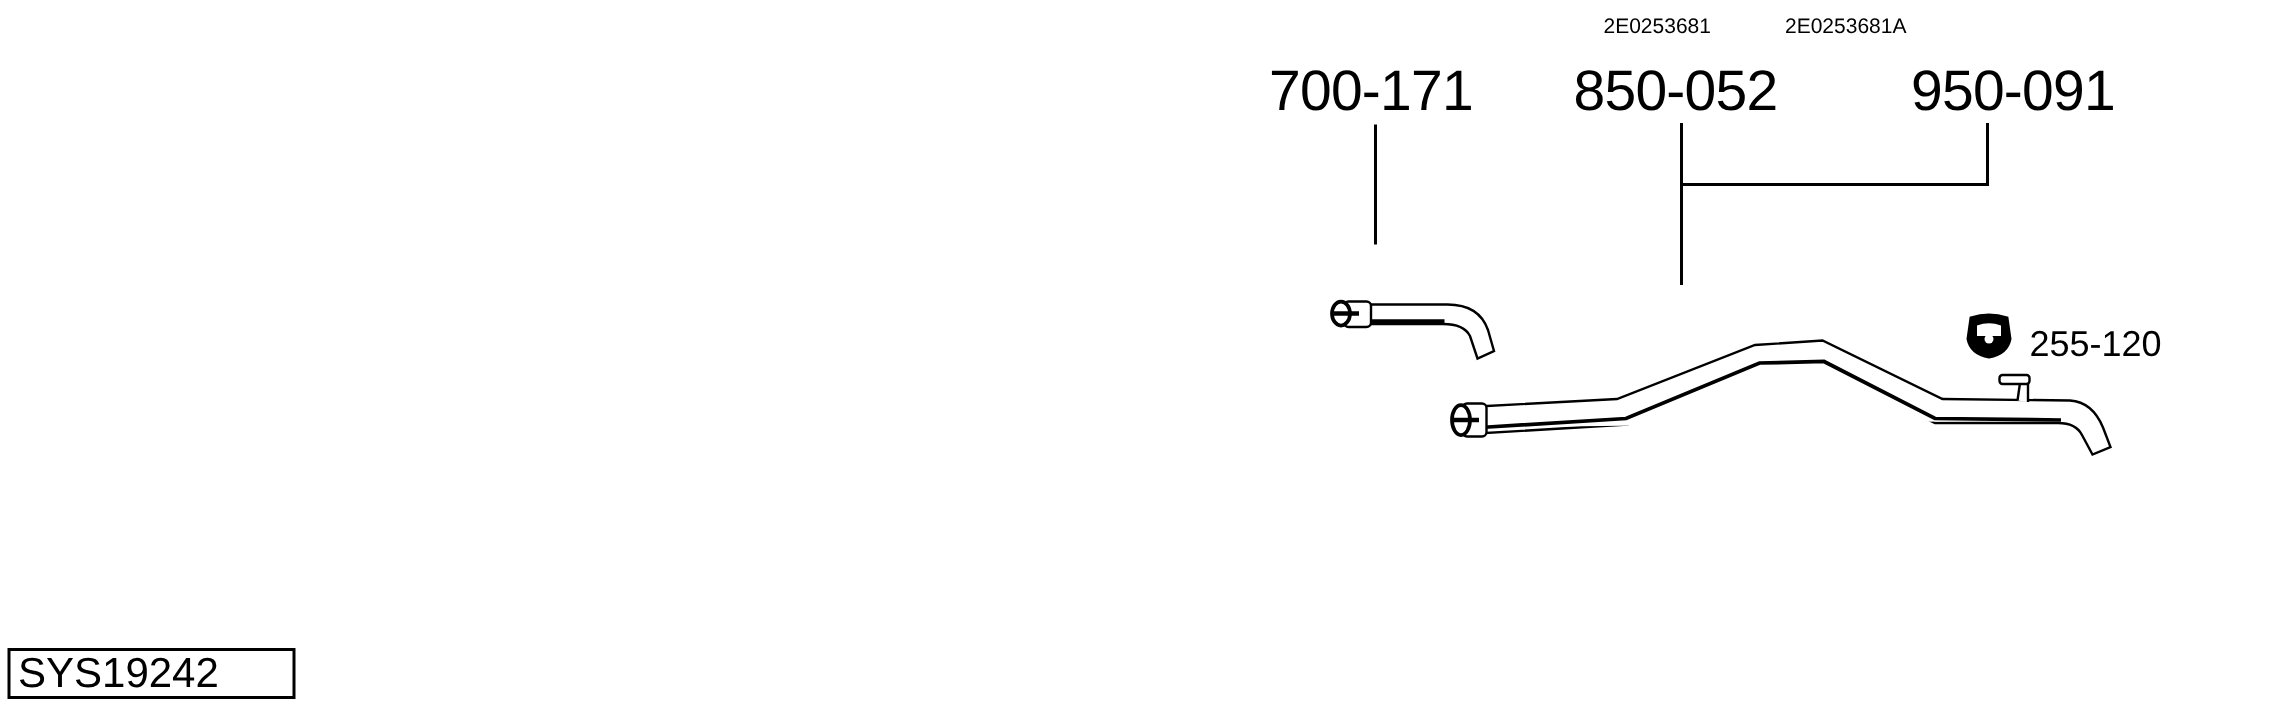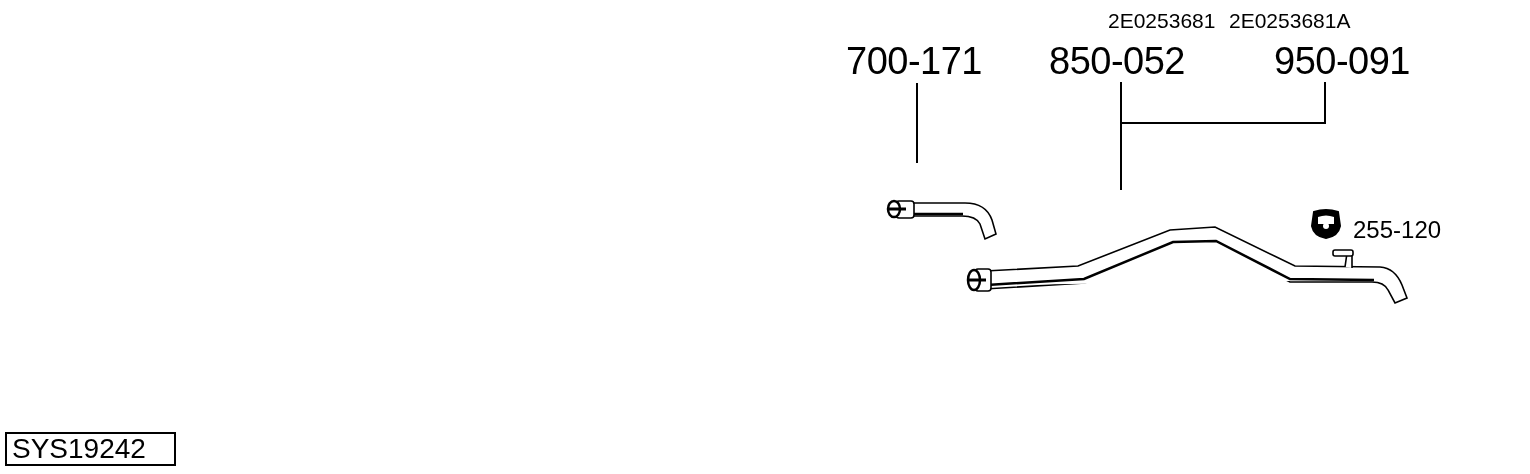--- a/index.html
+++ b/index.html
@@ -1,21 +1,21 @@
 <!DOCTYPE html>
 <html><head>
 <meta charset="utf-8">
 <style>
   html, body { margin: 0; padding: 0; background: #ffffff; }
   body { width: 1530px; height: 474px; position: relative; overflow: hidden;
          font-family: "Liberation Sans", sans-serif; color: #000; }
-  .code { position: absolute; font-size: 21px; letter-spacing: 0; margin-left: 39px; }
+  .code { position: absolute; font-size: 14px; letter-spacing: 0; }
   .part { position: absolute; font-size: 38px; letter-spacing: -0.5px; line-height: 1; }
   .small-part { position: absolute; font-size: 24px; line-height: 1; }
-  .sys { position: absolute; left: 5px; top: 432px; width: 171px; height: 34px;
+  .sys { position: absolute; left: 5px; top: 432px; width: 192px; height: 34px;
          border: 2px solid #000; box-sizing: border-box; font-size: 28px;
          line-height: 30px; padding-left: 5px; }
   svg.diagram { position: absolute; left: 0; top: 0; }
 </style>
 </head>
 <body>
 
 <div class="code" style="left:1069px; top:9px;">2E0253681</div>
 <div class="code" style="left:1190px; top:9px;">2E0253681A</div>
 

